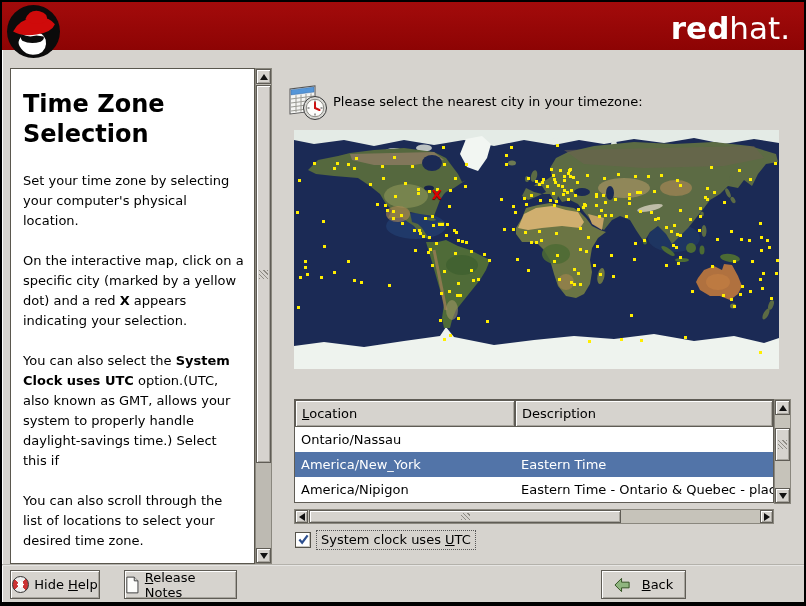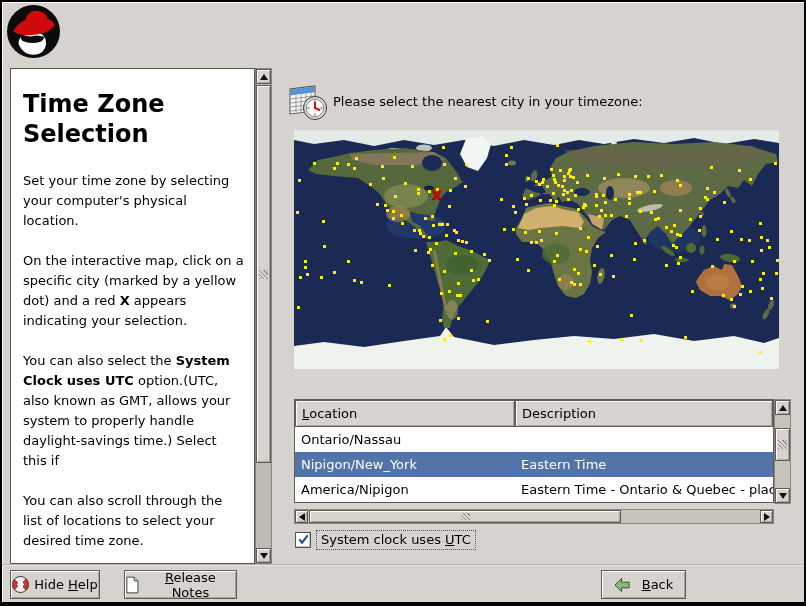--- a/index.html
+++ b/index.html
@@ -70,20 +70,23 @@
   .lifering{width:17px;height:17px;border-radius:50%;border:1px solid #333;box-sizing:border-box;
     background:radial-gradient(circle,#fff 0 29%,rgba(0,0,0,0) 30%),
       conic-gradient(from 45deg,#c33 0 90deg,#eee 90deg 180deg,#c33 180deg 270deg,#eee 270deg 360deg);}
   u{text-decoration:underline;}
 </style>
 </head>
 <body>
 
 <div class="window">
 
+  <div class="header">
+    <div class="brand"><span class="b">red</span><span>hat.</span></div>
+  </div>
   <div class="logo">
     <svg width="55" height="55" viewBox="0 0 54 54">
       <circle cx="27" cy="27" r="26" fill="#0b0b0b"></circle>
       <path d="M13,35 Q17,26 27,27 Q37,28 39,35 Q41,45 32,49 Q21,52 15,44 Q11,39 13,35Z" fill="#fff"></path>
       <path d="M30,31 Q22,33 16,30 Q13,33 16,36 Q24,40 34,37 Q38,35 37,32Z" fill="#0b0b0b"></path>
       <path d="M7,27 Q13,15 28,13 Q43,12 48,20 Q45,28 30,30 Q15,32 7,27Z" fill="#cf0a0a"></path>
       <path d="M19,15 Q23,5 33,7 Q42,9 40,17 Q33,21 25,19Z" fill="#cf0a0a"></path>
     </svg>
   </div>
 
@@ -461,21 +464,21 @@
     <div class="tz-head">
       <div class="tz-hcell c0"><u>L</u>ocation</div>
       <div class="tz-hcell c1">Description</div>
     </div>
     <div id="tz-rows">
         <div class="tz-row">
           <div class="tz-cell c0">Ontario/Nassau</div>
           <div class="tz-cell c1"></div>
         </div>
         <div class="tz-row sel">
-          <div class="tz-cell c0">Nipigon/New_York</div>
+          <div class="tz-cell c0">America/New_York</div>
           <div class="tz-cell c1">Eastern Time</div>
         </div>
         <div class="tz-row">
           <div class="tz-cell c0">America/Nipigon</div>
           <div class="tz-cell c1">Eastern Time - Ontario &amp; Quebec - places th</div>
         </div>
       </div>
   </div>
 
   <div class="sb-v" style="left:772px;top:397px;height:105px;background:#c6c3ba;">
@@ -510,21 +513,21 @@
     </span>
     <span class="cb-label">System clock uses <u>U</u>TC</span>
   </div>
 
   <div class="separator"></div>
 
   <div class="btn" style="left:8px;width:90px;">
     <span class="lifering"></span>
     <span>Hide <u>H</u>elp</span>
   </div>
-  <div class="btn" style="left:122px;width:113px;text-align:center;">
+  <div class="btn" style="left:122px;width:113px;">
     <svg width="15" height="18" viewBox="0 0 16 19">
         <path d="M2,1 h8 l4,4 v13 h-12 z" fill="#fdfdfb" stroke="#3a3a3a"></path>
         <path d="M10,1 v4 h4" fill="#d8d8d2" stroke="#3a3a3a"></path>
       </svg>
     <span><u>R</u>elease Notes</span>
   </div>
   <div class="btn" style="left:599px;width:85px;">
     <svg width="17" height="16" viewBox="0 0 18 16">
         <path d="M8,1 L1,8 L8,15 L8,11 L16,11 L16,5 L8,5 Z" fill="#8fb57f" stroke="#2f4f1f"></path>
       </svg>

